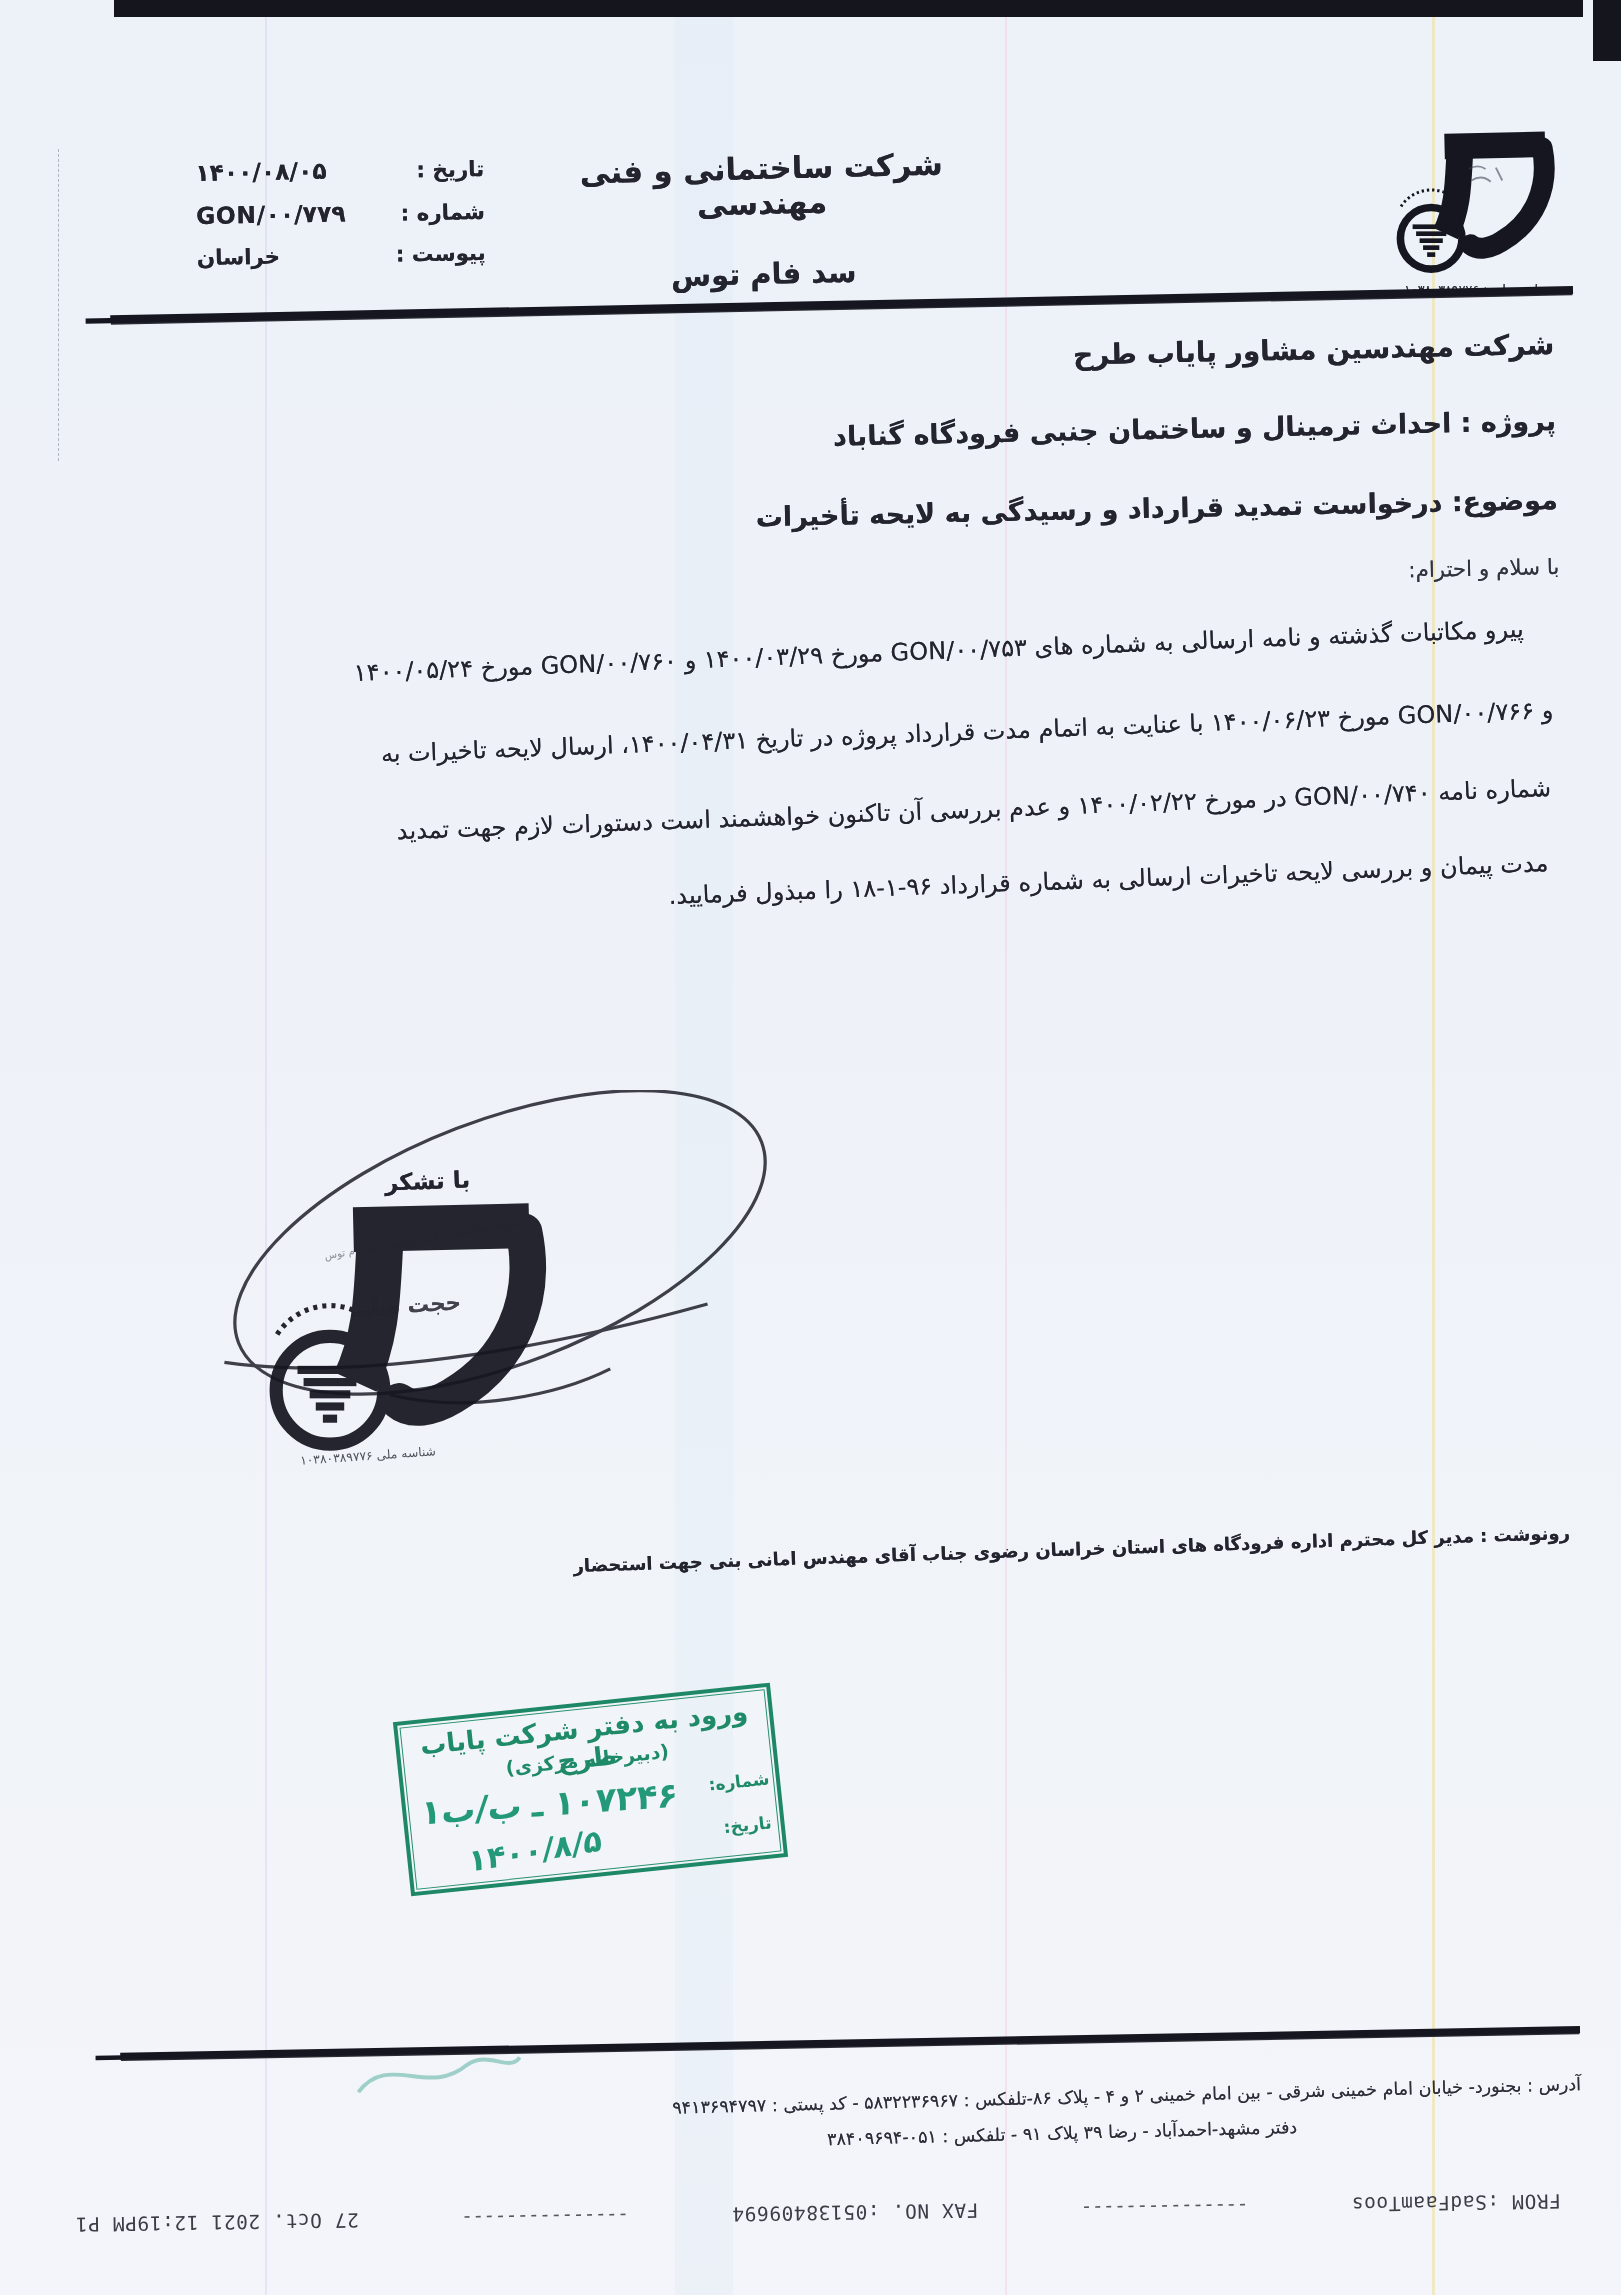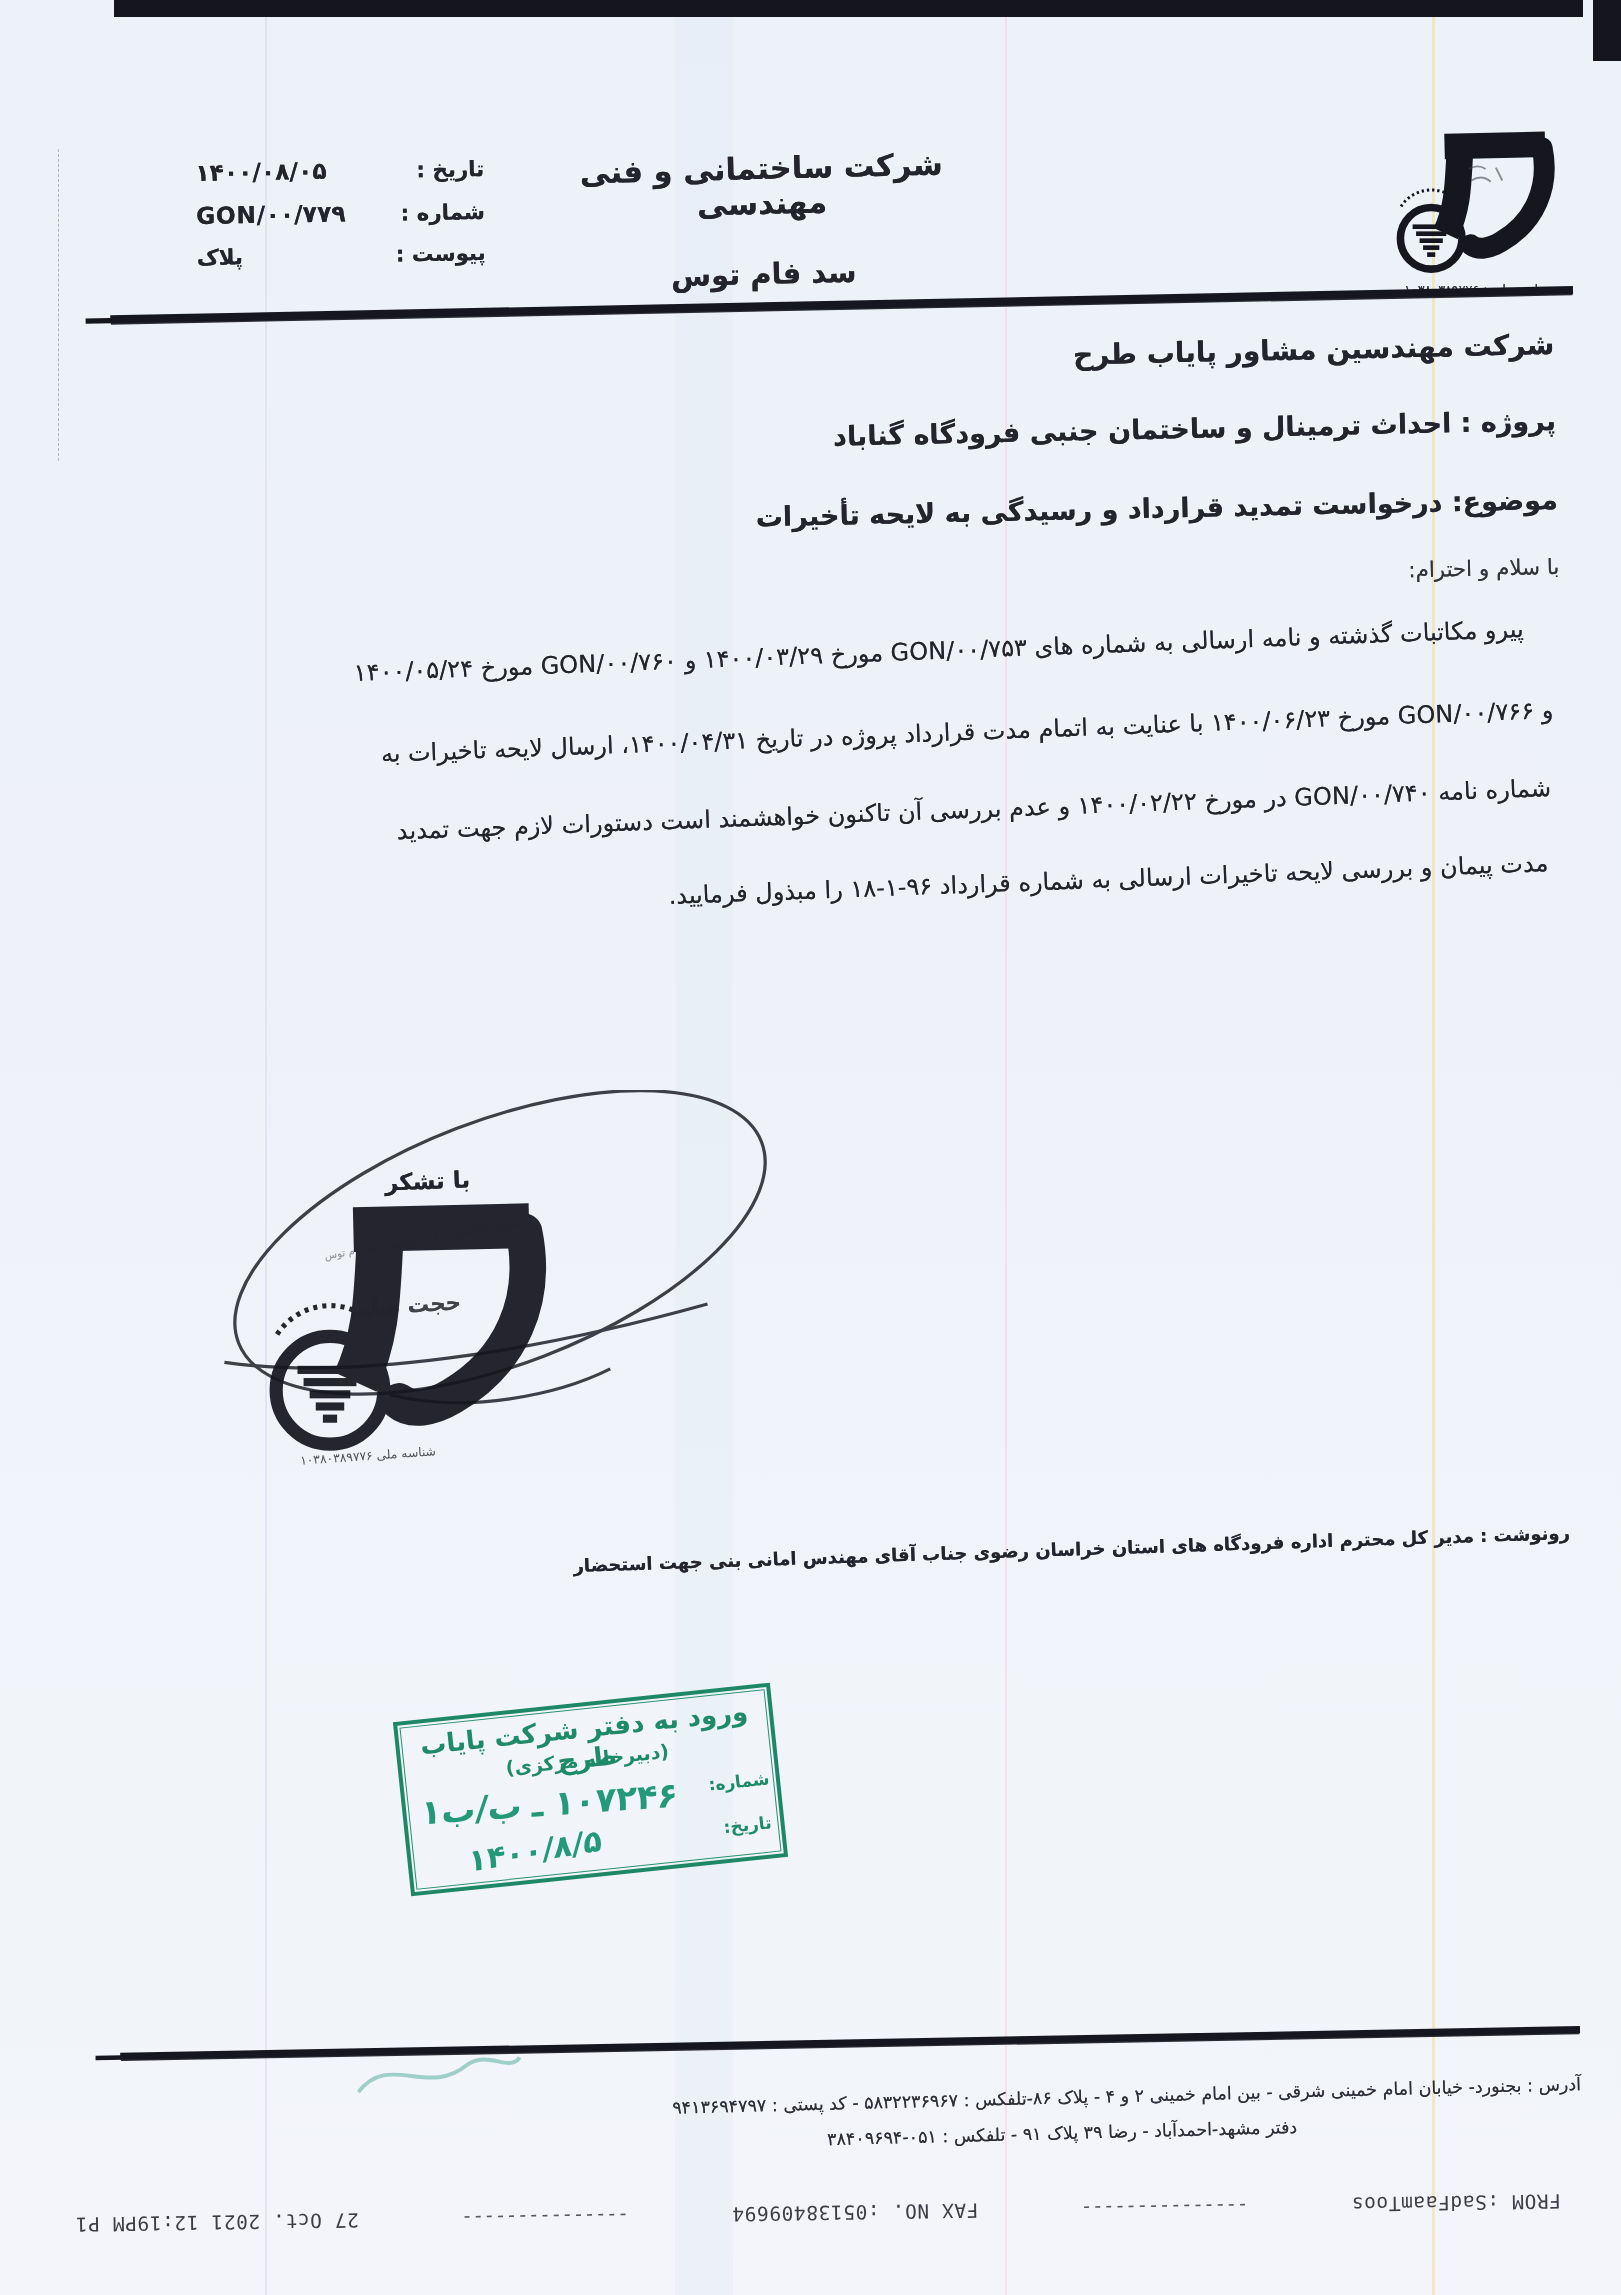--- a/index.html
+++ b/index.html
@@ -82,21 +82,21 @@
     <div class="hdr-row">
       <span class="lbl">تاریخ :</span>
       <span class="val">۱۴۰۰/۰۸/۰۵</span>
     </div>
     <div class="hdr-row">
       <span class="lbl">شماره :</span>
       <span class="val">⁦GON/۰۰/۷۷۹⁩</span>
     </div>
     <div class="hdr-row">
       <span class="lbl">پیوست :</span>
-      <span class="val" style="font-size:21.4px;">پلاک</span>
+      <span class="val" style="font-size:21.4px;">خراسان</span>
     </div>
   </div>
 
   <div class="hdr-title txt" dir="rtl">
     <div class="t1">شرکت ساختمانی و فنی مهندسی</div>
     <div class="t2">سد فام توس</div>
   </div>
 
   <svg width="0" height="0" style="position:absolute;">
     <defs>

